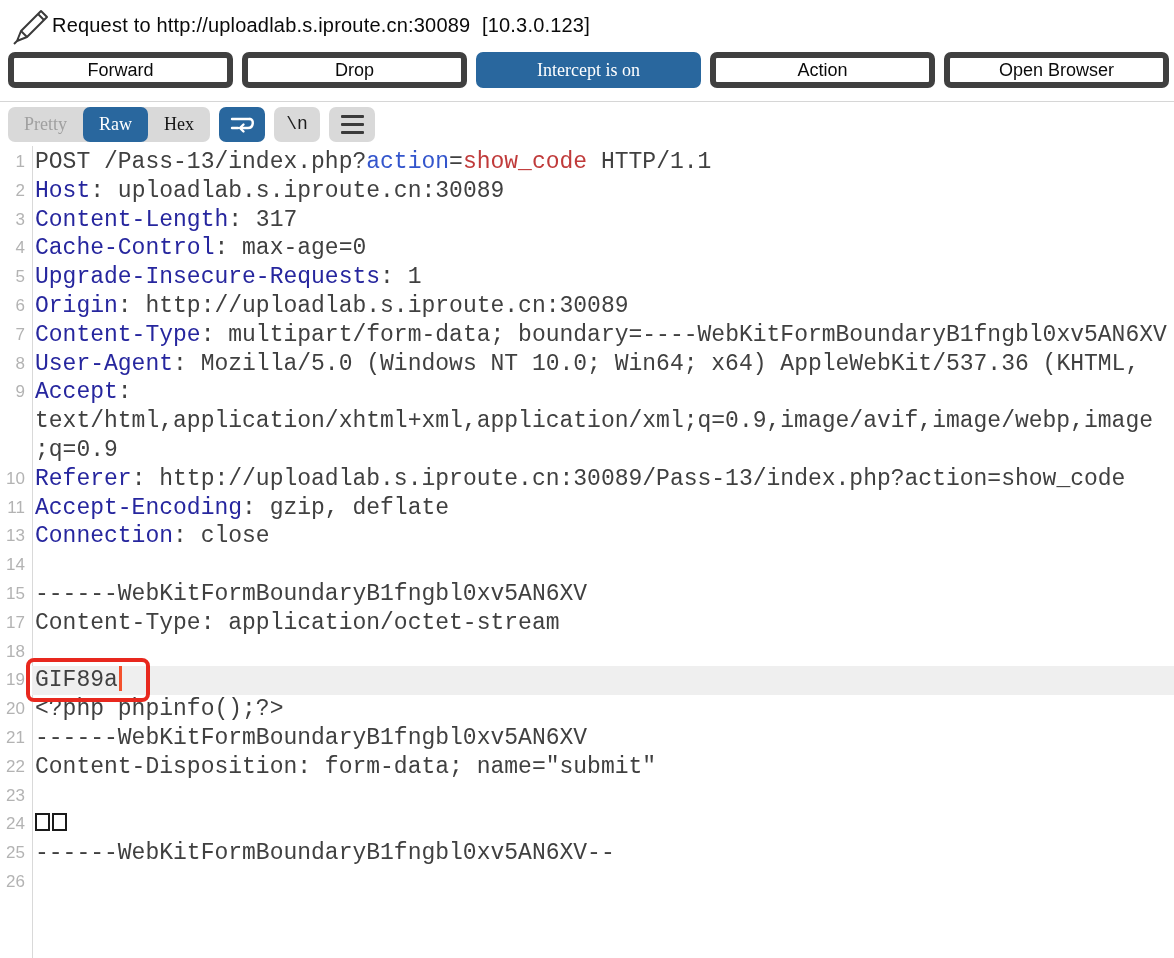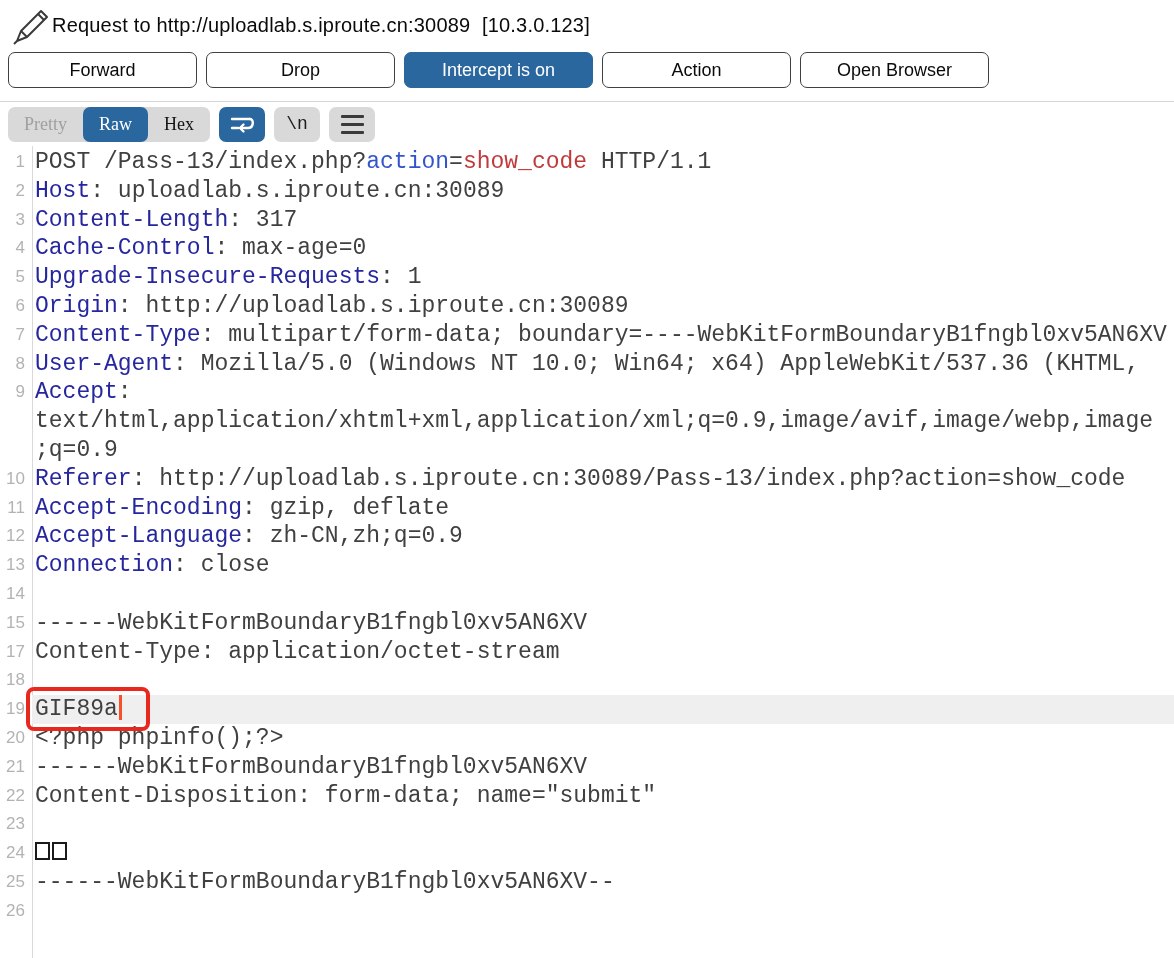--- a/index.html
+++ b/index.html
@@ -8,23 +8,23 @@
 
   .app { position:relative; width:1174px; height:958px; background:#fff; }
 
   
   .titlebar { height:50px; display:flex; align-items:center; padding-left:8px; }
   .pencil { width:44px; height:44px; flex:none; display:flex; align-items:center; justify-content:center; }
   .title  { font-size:20px; font-weight:400; color:#0a0a0a; white-space:pre; letter-spacing:.2px; }
 
   
   .btnrow { display:flex; gap:9px; padding-left:8px; margin-top:2px; }
-  .btn { width:189px; height:36px; background:#fff; border:1px solid #404040; border-radius:7px;
+  .btn { width:225px; height:36px; background:#fff; border:6px solid #404040; border-radius:7px;
          font-family:"Liberation Sans",sans-serif; font-size:18px; color:#0a0a0a; cursor:pointer; }
-  .btn.primary { background:var(--accent); border-color:var(--accent); color:#fff; }
+  .btn.primary { background:var(--accent); border-color:var(--accent); color:#fff;font-family:Liberation Serif, serif; }
 
   .sep { height:1px; background:#d6d6d6; margin-top:13px; }
 
   
   .tabrow { display:flex; align-items:center; gap:9px; padding-left:8px; margin-top:4px; height:36px; }
   .seg { display:flex; background:var(--btngray); border-radius:7px; height:35px; }
   .seg-btn { border:none; background:transparent; font-size:18px; padding:0 16px; color:#141414;
              font-family:Liberation Serif, serif; cursor:pointer; border-radius:7px; }
   .seg-btn.disabled { color:#a0a0a0; }
   .seg-btn.active { background:var(--accent); color:#fff; }
@@ -157,24 +157,20 @@
         </div>
         <div class="row">
           <span class="gutter">10</span>
           <div class="rowtext"><span class="seg-header">Referer</span><span class="seg-text">: http://uploadlab.s.iproute.cn:30089/Pass-13/index.php?action=show_code</span></div>
         </div>
         <div class="row">
           <span class="gutter">11</span>
           <div class="rowtext"><span class="seg-header">Accept-Encoding</span><span class="seg-text">: gzip, deflate</span></div>
         </div>
         <div class="row">
-          <span class="gutter">12</span>
-          <div class="rowtext"><span class="seg-header">Accept-Language</span><span class="seg-text">: zh-CN,zh;q=0.9</span></div>
-        </div>
-        <div class="row">
           <span class="gutter">13</span>
           <div class="rowtext"><span class="seg-header">Connection</span><span class="seg-text">: close</span></div>
         </div>
         <div class="row">
           <span class="gutter">14</span>
           <div class="rowtext"></div>
         </div>
         <div class="row">
           <span class="gutter">15</span>
           <div class="rowtext"><span class="seg-text">------WebKitFormBoundaryB1fngbl0xv5AN6XV</span></div>

